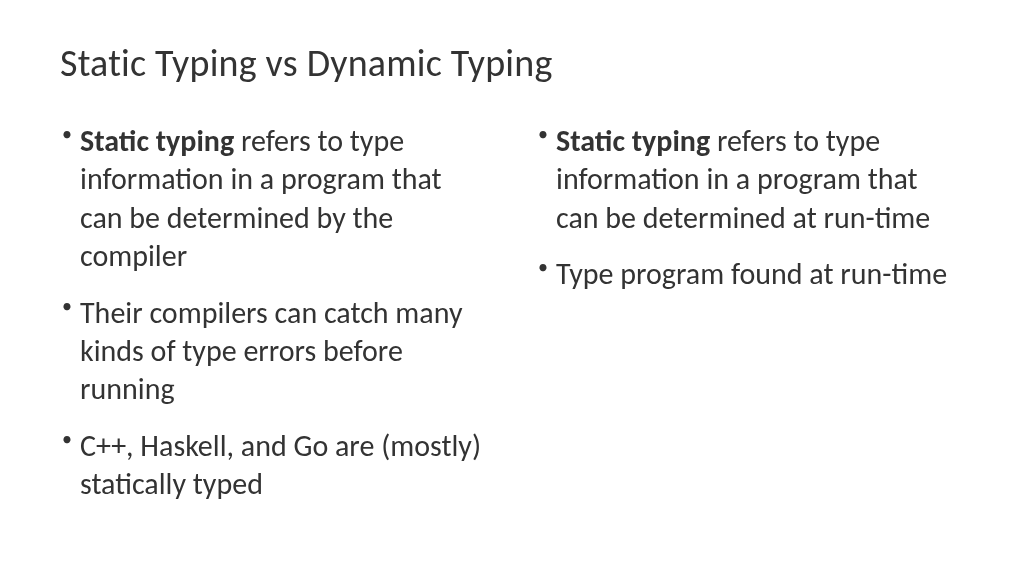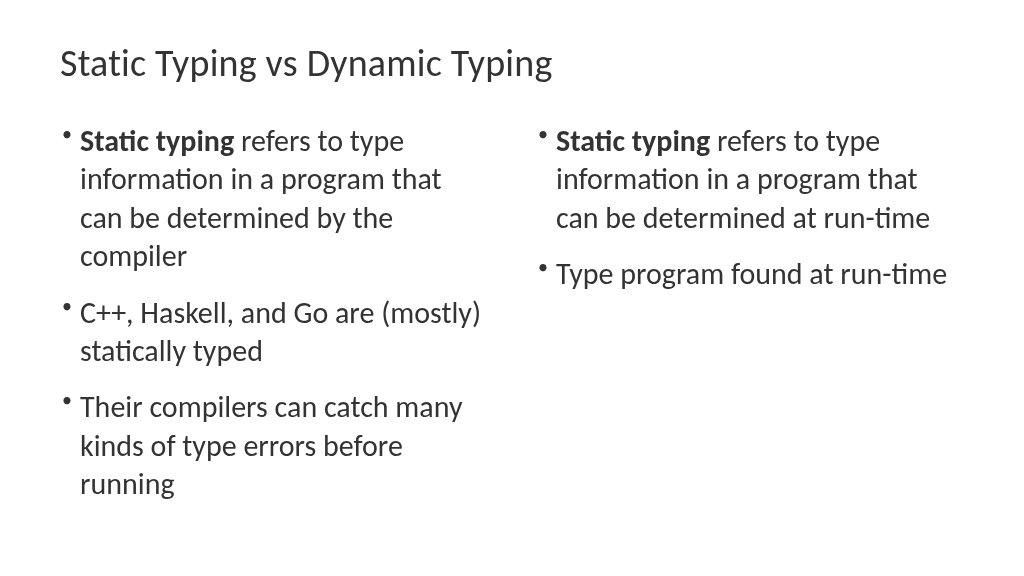--- a/index.html
+++ b/index.html
@@ -54,22 +54,22 @@
   </style>
 </head>
 <body>
 
 <h1 class="slide-title">Static Typing vs Dynamic Typing</h1>
 
 <div class="columns">
   <div class="column">
     <ul>
       <li><span class="bold">Static typing</span><span> refers to type information in a program that can be determined by the compiler</span></li>
+      <li><span class="bold"></span><span>Their compilers can catch many kinds of type errors before running</span></li>
       <li><span class="bold"></span><span>C++, Haskell, and Go are (mostly) statically typed</span></li>
-      <li><span class="bold"></span><span>Their compilers can catch many kinds of type errors before running</span></li>
     </ul>
   </div>
   <div class="column">
     <ul>
       <li><span class="bold">Static typing</span><span> refers to type information in a program that can be determined at run-time</span></li>
       <li><span class="bold"></span><span>Type program found at run-time</span></li>
     </ul>
   </div>
 </div>
 

